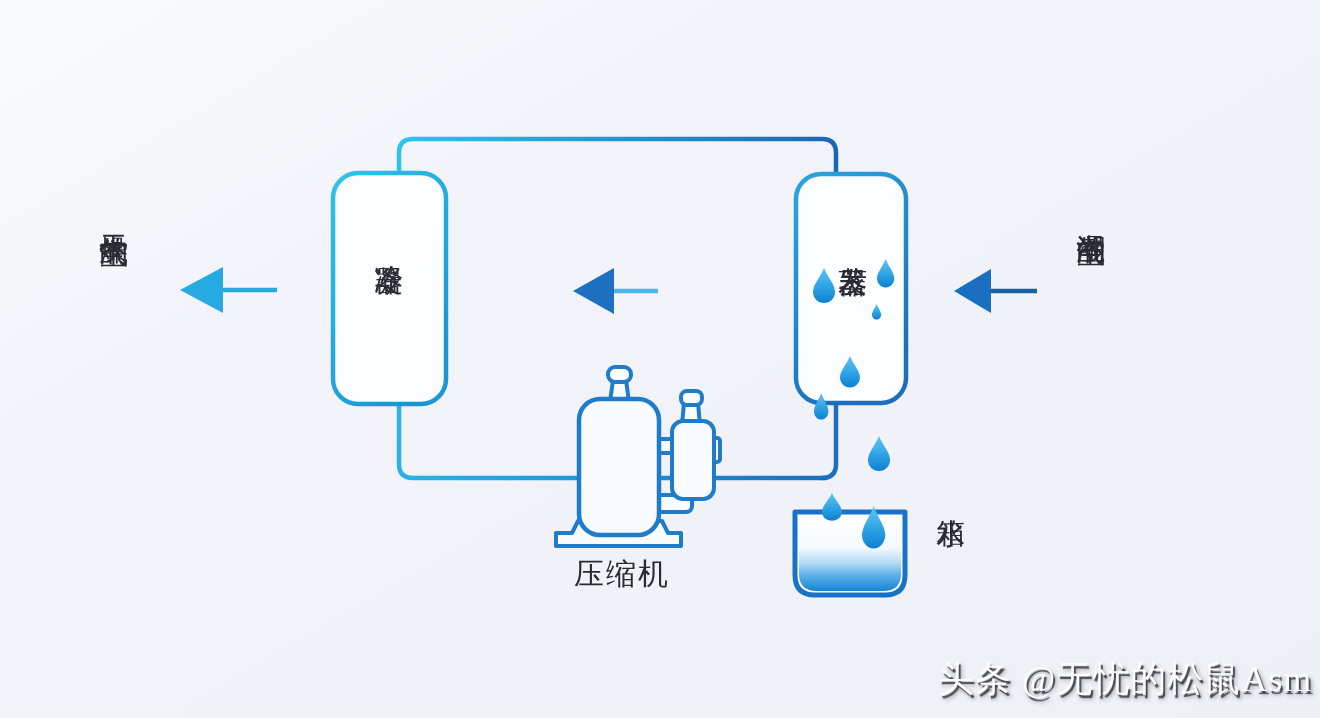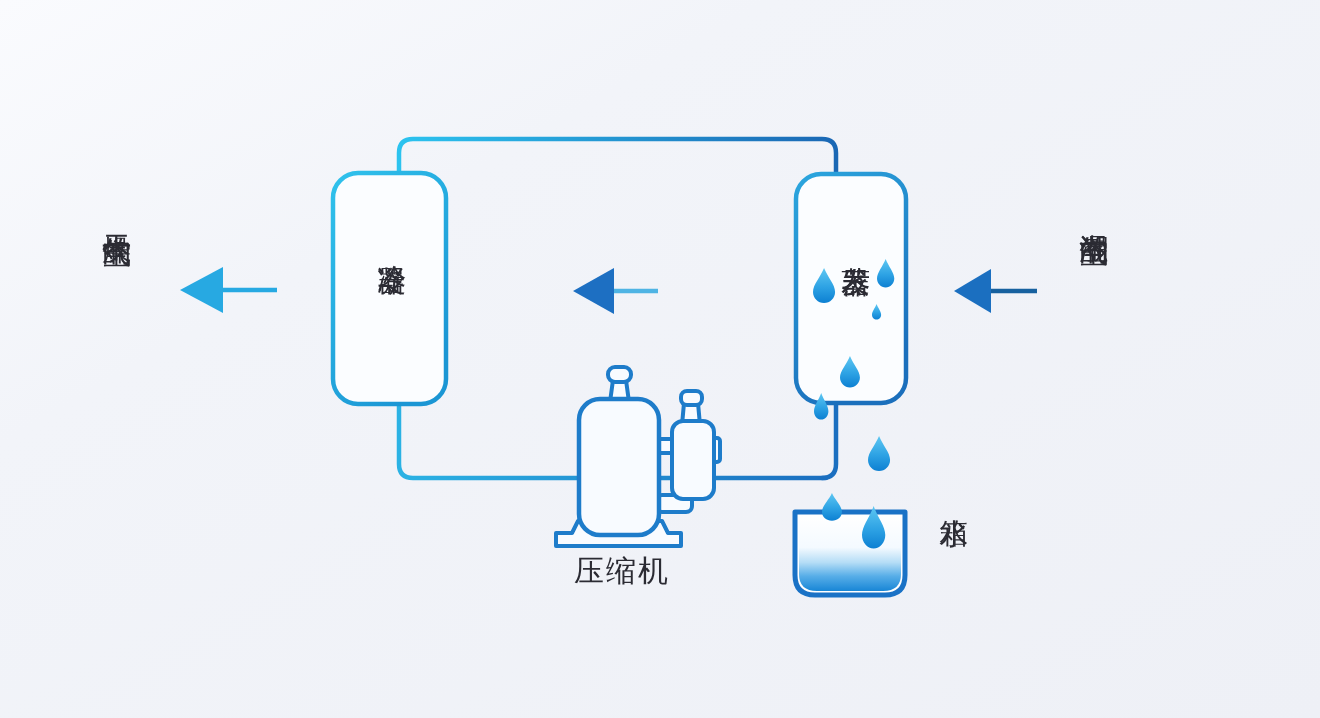--- a/index.html
+++ b/index.html
@@ -2,21 +2,21 @@
 <html><head>
 <meta charset="utf-8">
 <style>
   html,body{margin:0;padding:0;background:#e8eaf0;}
   #stage{
     position:relative;
     width:1320px;height:718px;
     margin:0 auto;
     background:linear-gradient(150deg,#fafbfe 0%,#f2f4f9 30%,#eef0f6 100%);
     overflow:hidden;
-    font-family:Liberation Mono, monospace;
+    font-family:Liberation Serif, serif;
   }
   #diagram-svg{position:absolute;left:0;top:0;}
   .label{
     position:absolute;
     color:#2b2b33;
     font-size:29px;
     line-height:1.04;
     letter-spacing:1px;
     white-space:nowrap;
     user-select:none;
@@ -144,14 +144,15 @@
   <div id="condenser-label" class="label vtext">冷凝器</div>
 
   <div id="evaporator-label" class="label vtext">蒸发器</div>
 
   <div id="humid-air-label" class="label vtext">潮湿的空气</div>
 
   <div id="compressor-label" class="label">压缩机</div>
 
   <div id="tank-label" class="label vtext">水箱</div>
 
+  <div id="watermark">头条 @无忧的松鼠Asm</div>
 
 </div>
 
 </body></html>

